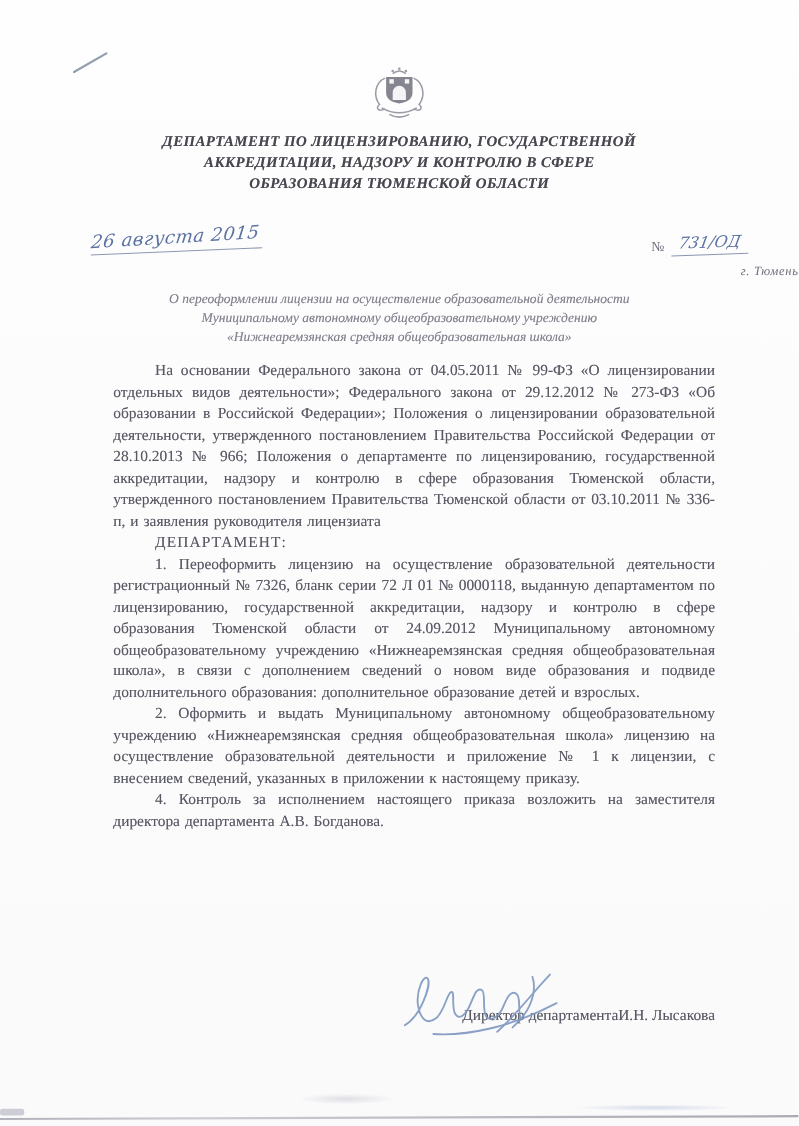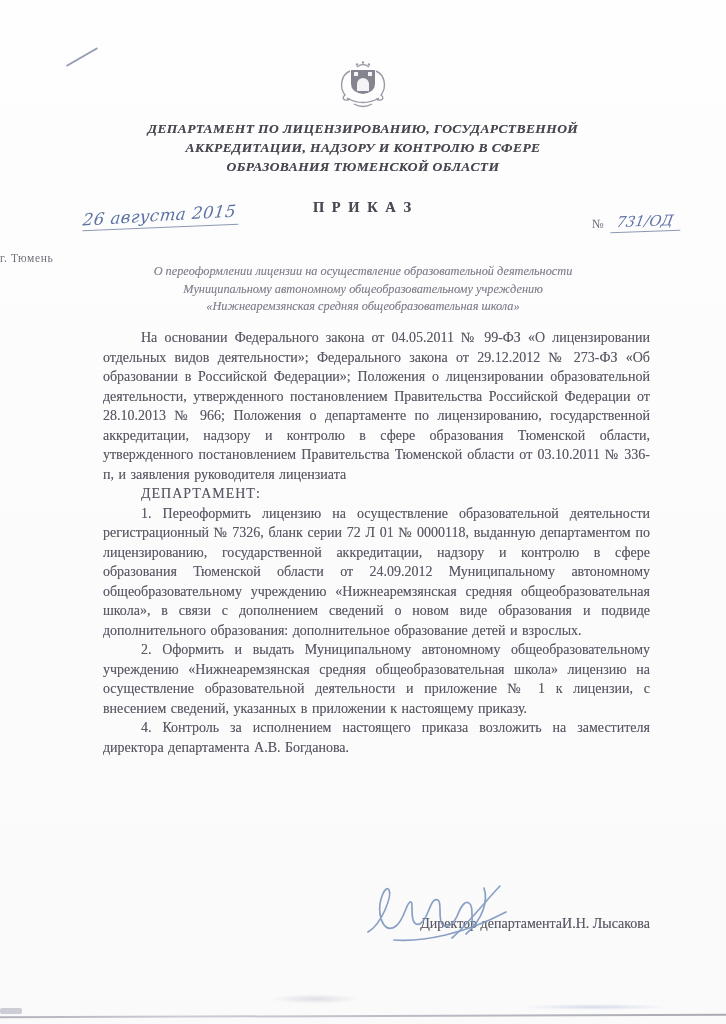--- a/index.html
+++ b/index.html
@@ -63,22 +63,22 @@
     position:absolute;left:592px;top:212px;display:flex;align-items:flex-end;gap:6px;
   }
   .number-label{font-size:12.5px;color:#70707c;}
   .number-line{
     width:70px;border-bottom:1.2px solid #8c98b2;text-align:center;
     transform:rotate(-2deg);padding-bottom:1px;
   }
   .number-line .hand{font-size:14.5px;transform:skewX(-12deg);display:inline-block;white-space:nowrap;}
 
   .place{
-    position:absolute;left:0;right:0;top:252px;text-align:left;
-    font-size:11.5px;color:#6f6f7a;letter-spacing:.6px;
+    position:absolute;left:0;right:0;top:241px;text-align:right;
+    font-size:11.5px;color:#6f6f7a;letter-spacing:.6px;font-style:italic;
   }
 
   
   .subject{
     position:absolute;left:0;right:0;top:263px;text-align:center;
     font-style:italic;font-size:12.3px;line-height:17.5px;color:#82828e;
     text-shadow:0 0 .5px rgba(130,130,145,.5);
     font-family:Liberation Serif, serif;
   }
 
@@ -128,21 +128,20 @@
       <path d="M23 33 v-7 a6 6 0 0 1 12 0 v7 z" fill="#f4f4f6"></path>
     </svg>
   </div>
 
   <div class="org-name">
     <div>ДЕПАРТАМЕНТ ПО ЛИЦЕНЗИРОВАНИЮ, ГОСУДАРСТВЕННОЙ</div>
     <div>АККРЕДИТАЦИИ, НАДЗОРУ И КОНТРОЛЮ В СФЕРЕ</div>
     <div>ОБРАЗОВАНИЯ ТЮМЕНСКОЙ ОБЛАСТИ</div>
   </div>
 
-  <div class="doc-type">П Р И К А З</div>
 
   <div class="date-box">
     <span class="hand">26 августа 2015</span>
   </div>
 
   <div class="number-box">
     <span class="number-label">№</span>
     <span class="number-line">
       <span class="hand">731/ОД</span>
     </span>

